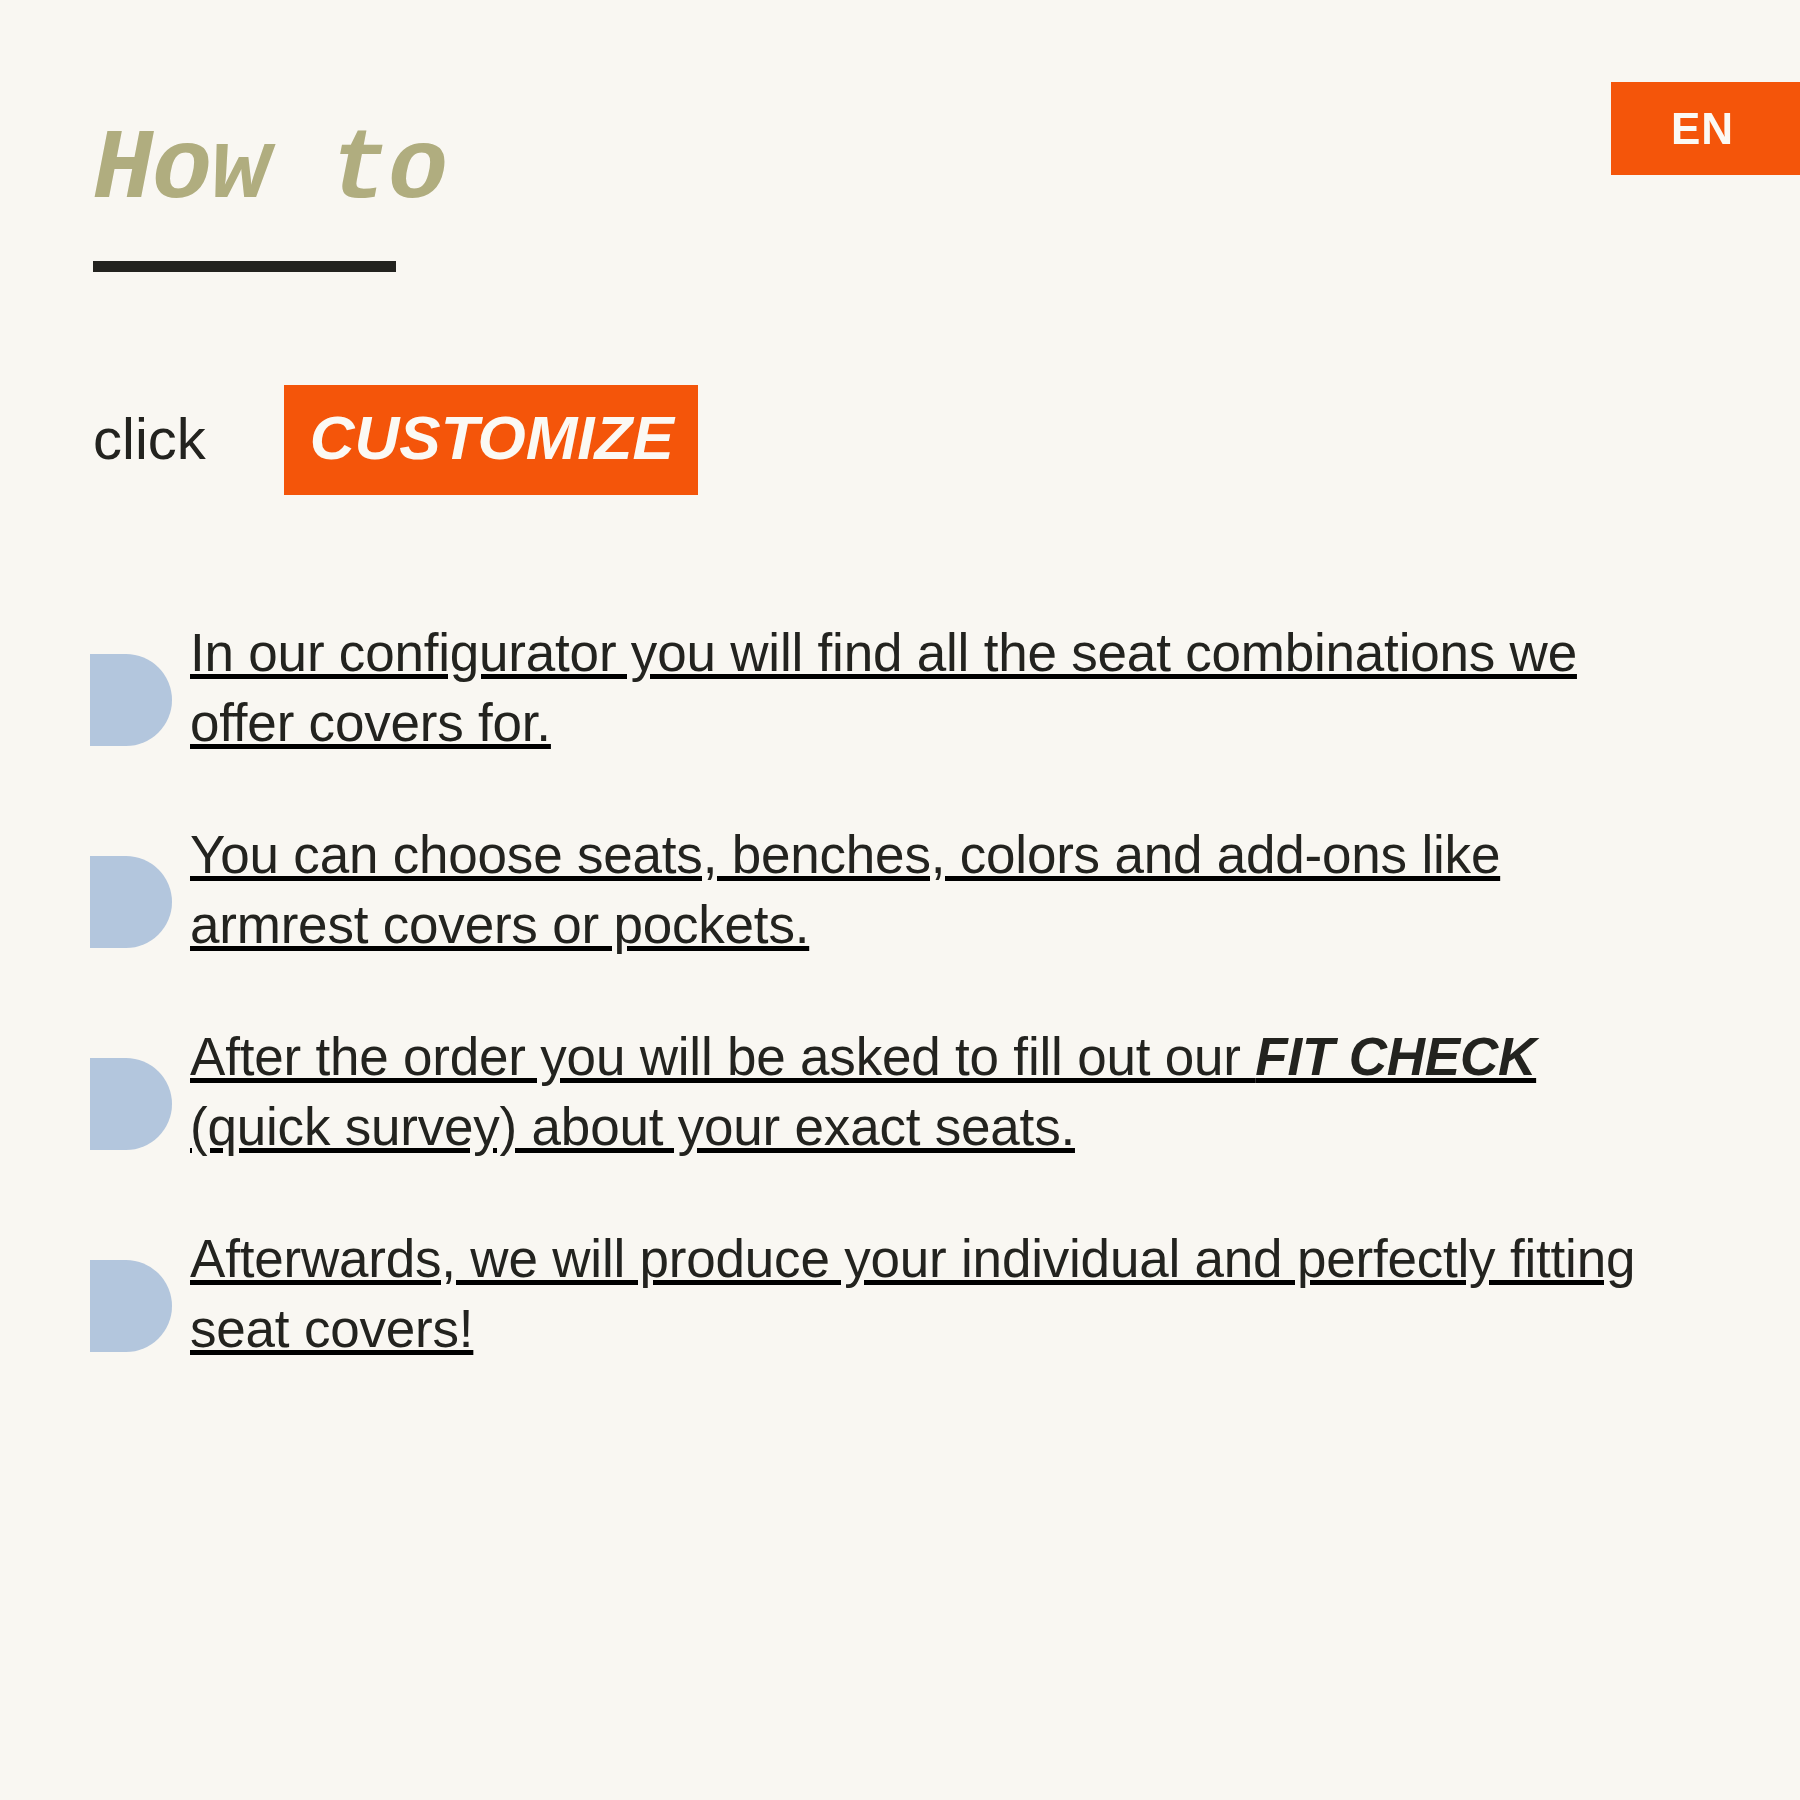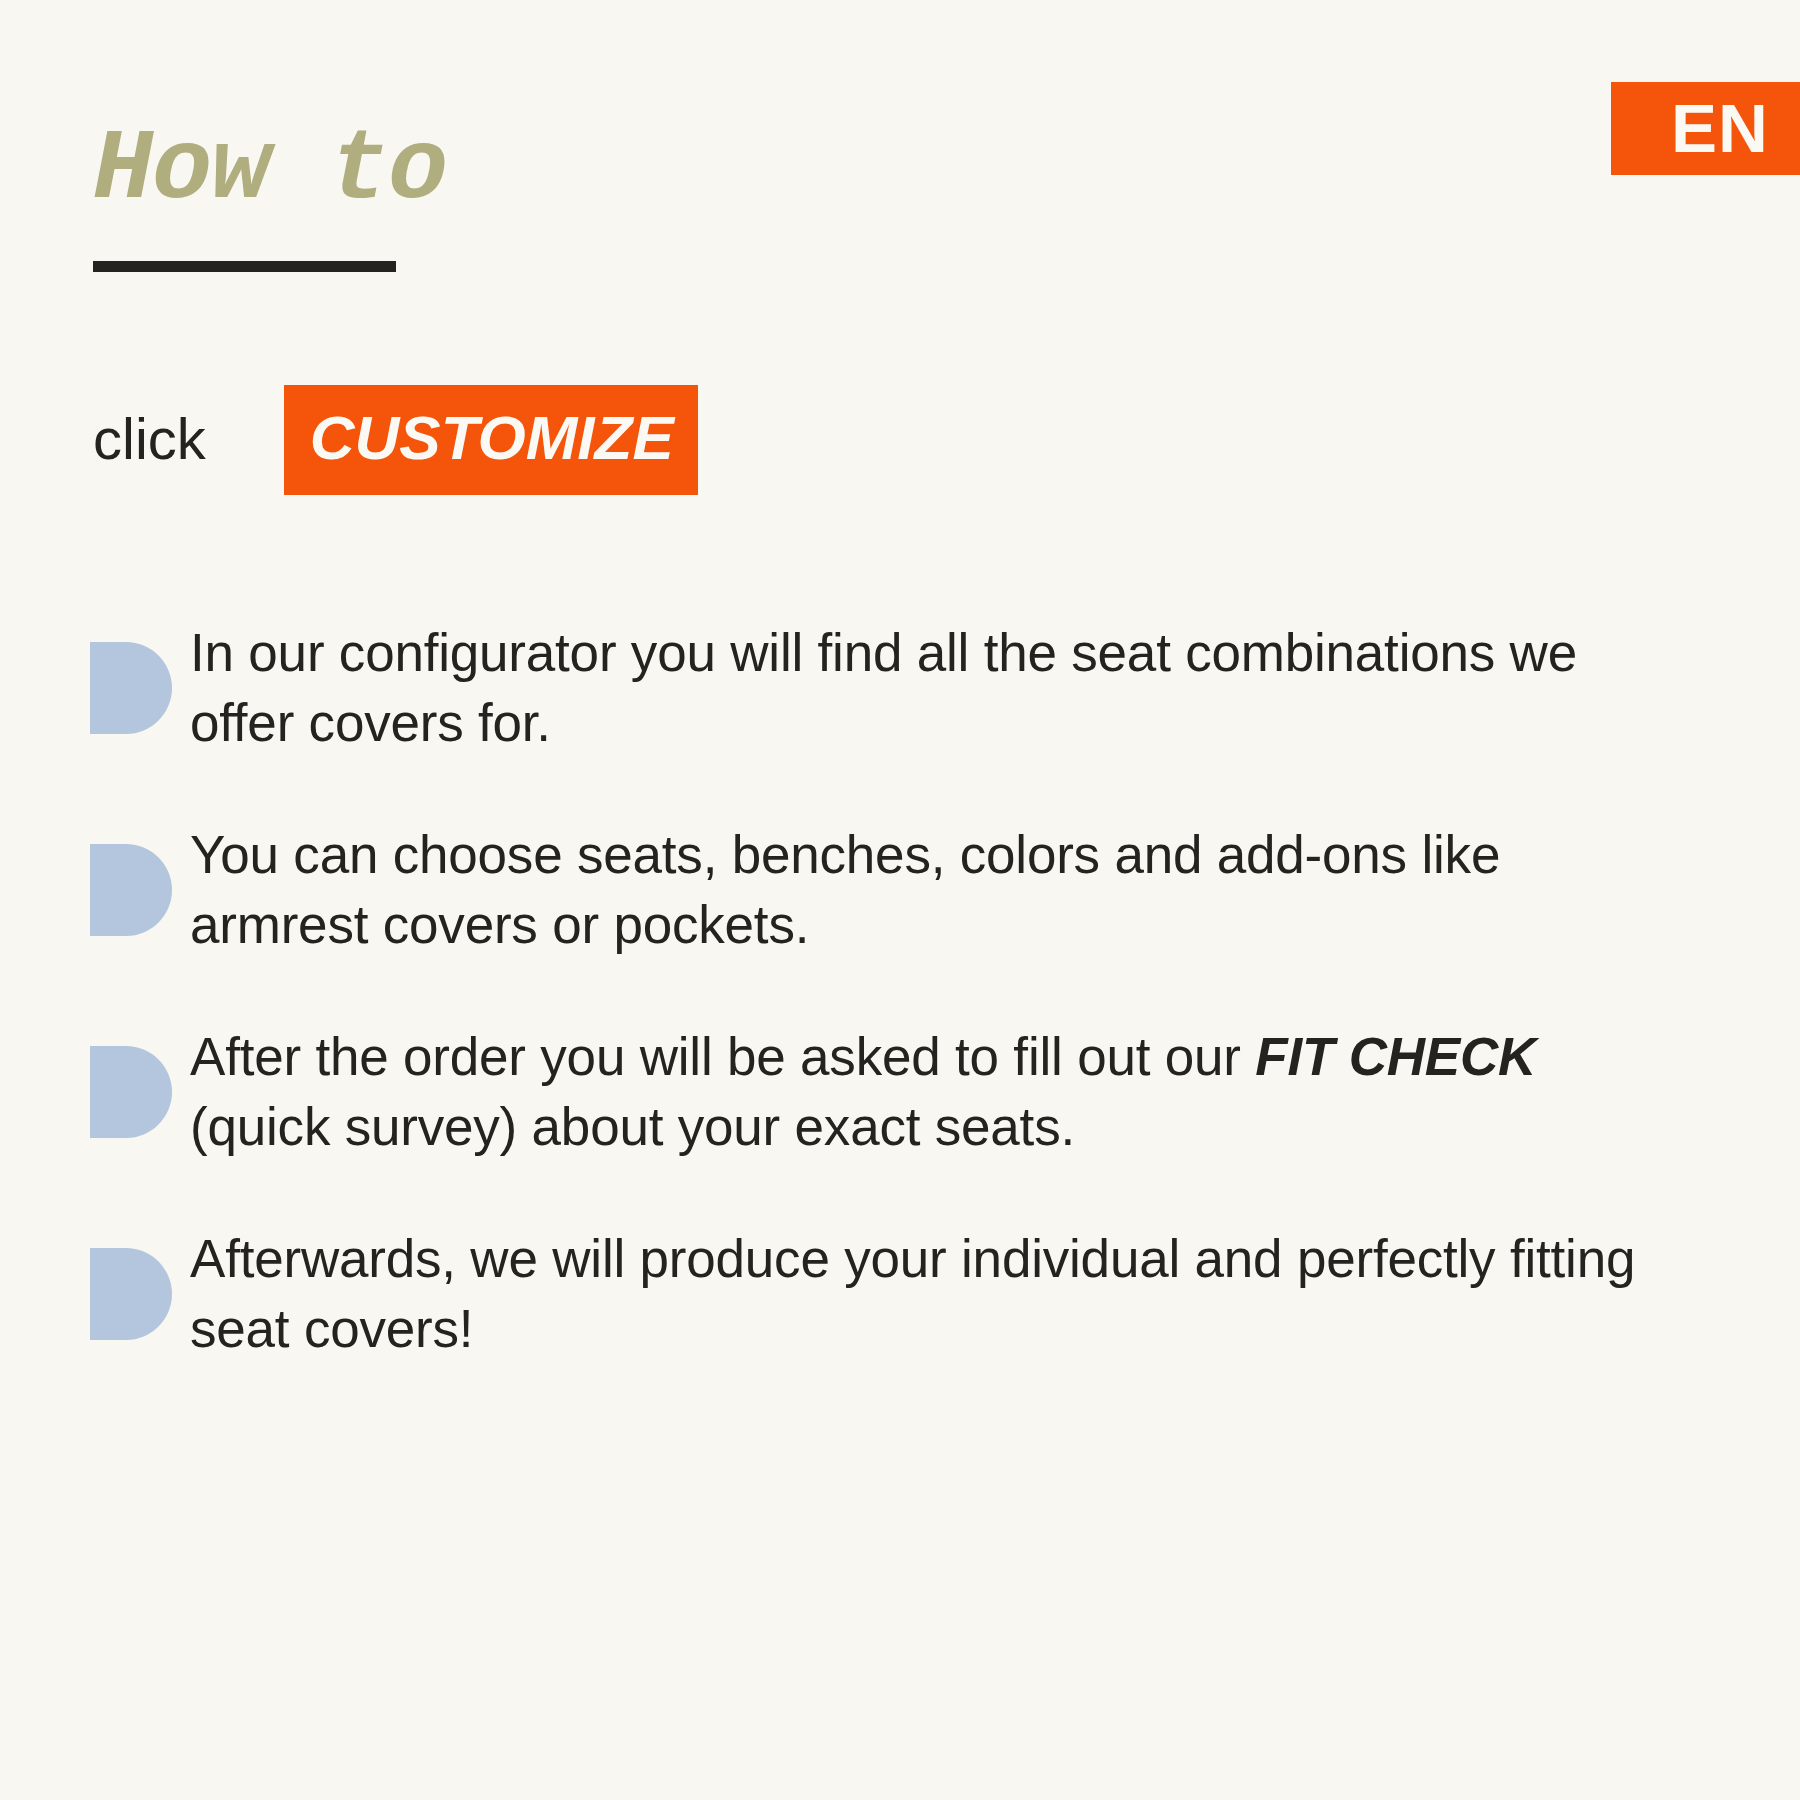--- a/index.html
+++ b/index.html
@@ -24,21 +24,21 @@
     height: 93px;
     background: #F4550A;
     display: flex;
     align-items: center;
     justify-content: flex-start;
     padding-left: 60px;
     box-sizing: border-box;
   }
   .lang-badge .lang-label {
     color: #FBF9F4;
-    font-size: 69px;
+    font-size: 44px;
     font-weight: 700;
     letter-spacing: 1px;
     line-height: 1;
   }
 
   
   .title-block {
     position: absolute;
     left: 93px;
     top: 118px;
@@ -92,22 +92,23 @@
 
   
   .bullet-list {
     position: absolute;
     left: 90px;
     top: 618px;
     width: 1600px;
   }
   .bullet-item {
     display: flex;
-    align-items: flex-start;
+    align-items: center;
     margin-bottom: 62px;
+    text-decoration: underline;
   }
   .bullet-item:last-child { margin-bottom: 0; }
 
   .bullet-marker {
     flex: 0 0 auto;
     width: 82px;
     height: 92px;
     background: #B3C6DD;
     border-radius: 0 46px 46px 0;
     margin-top: 24px;

